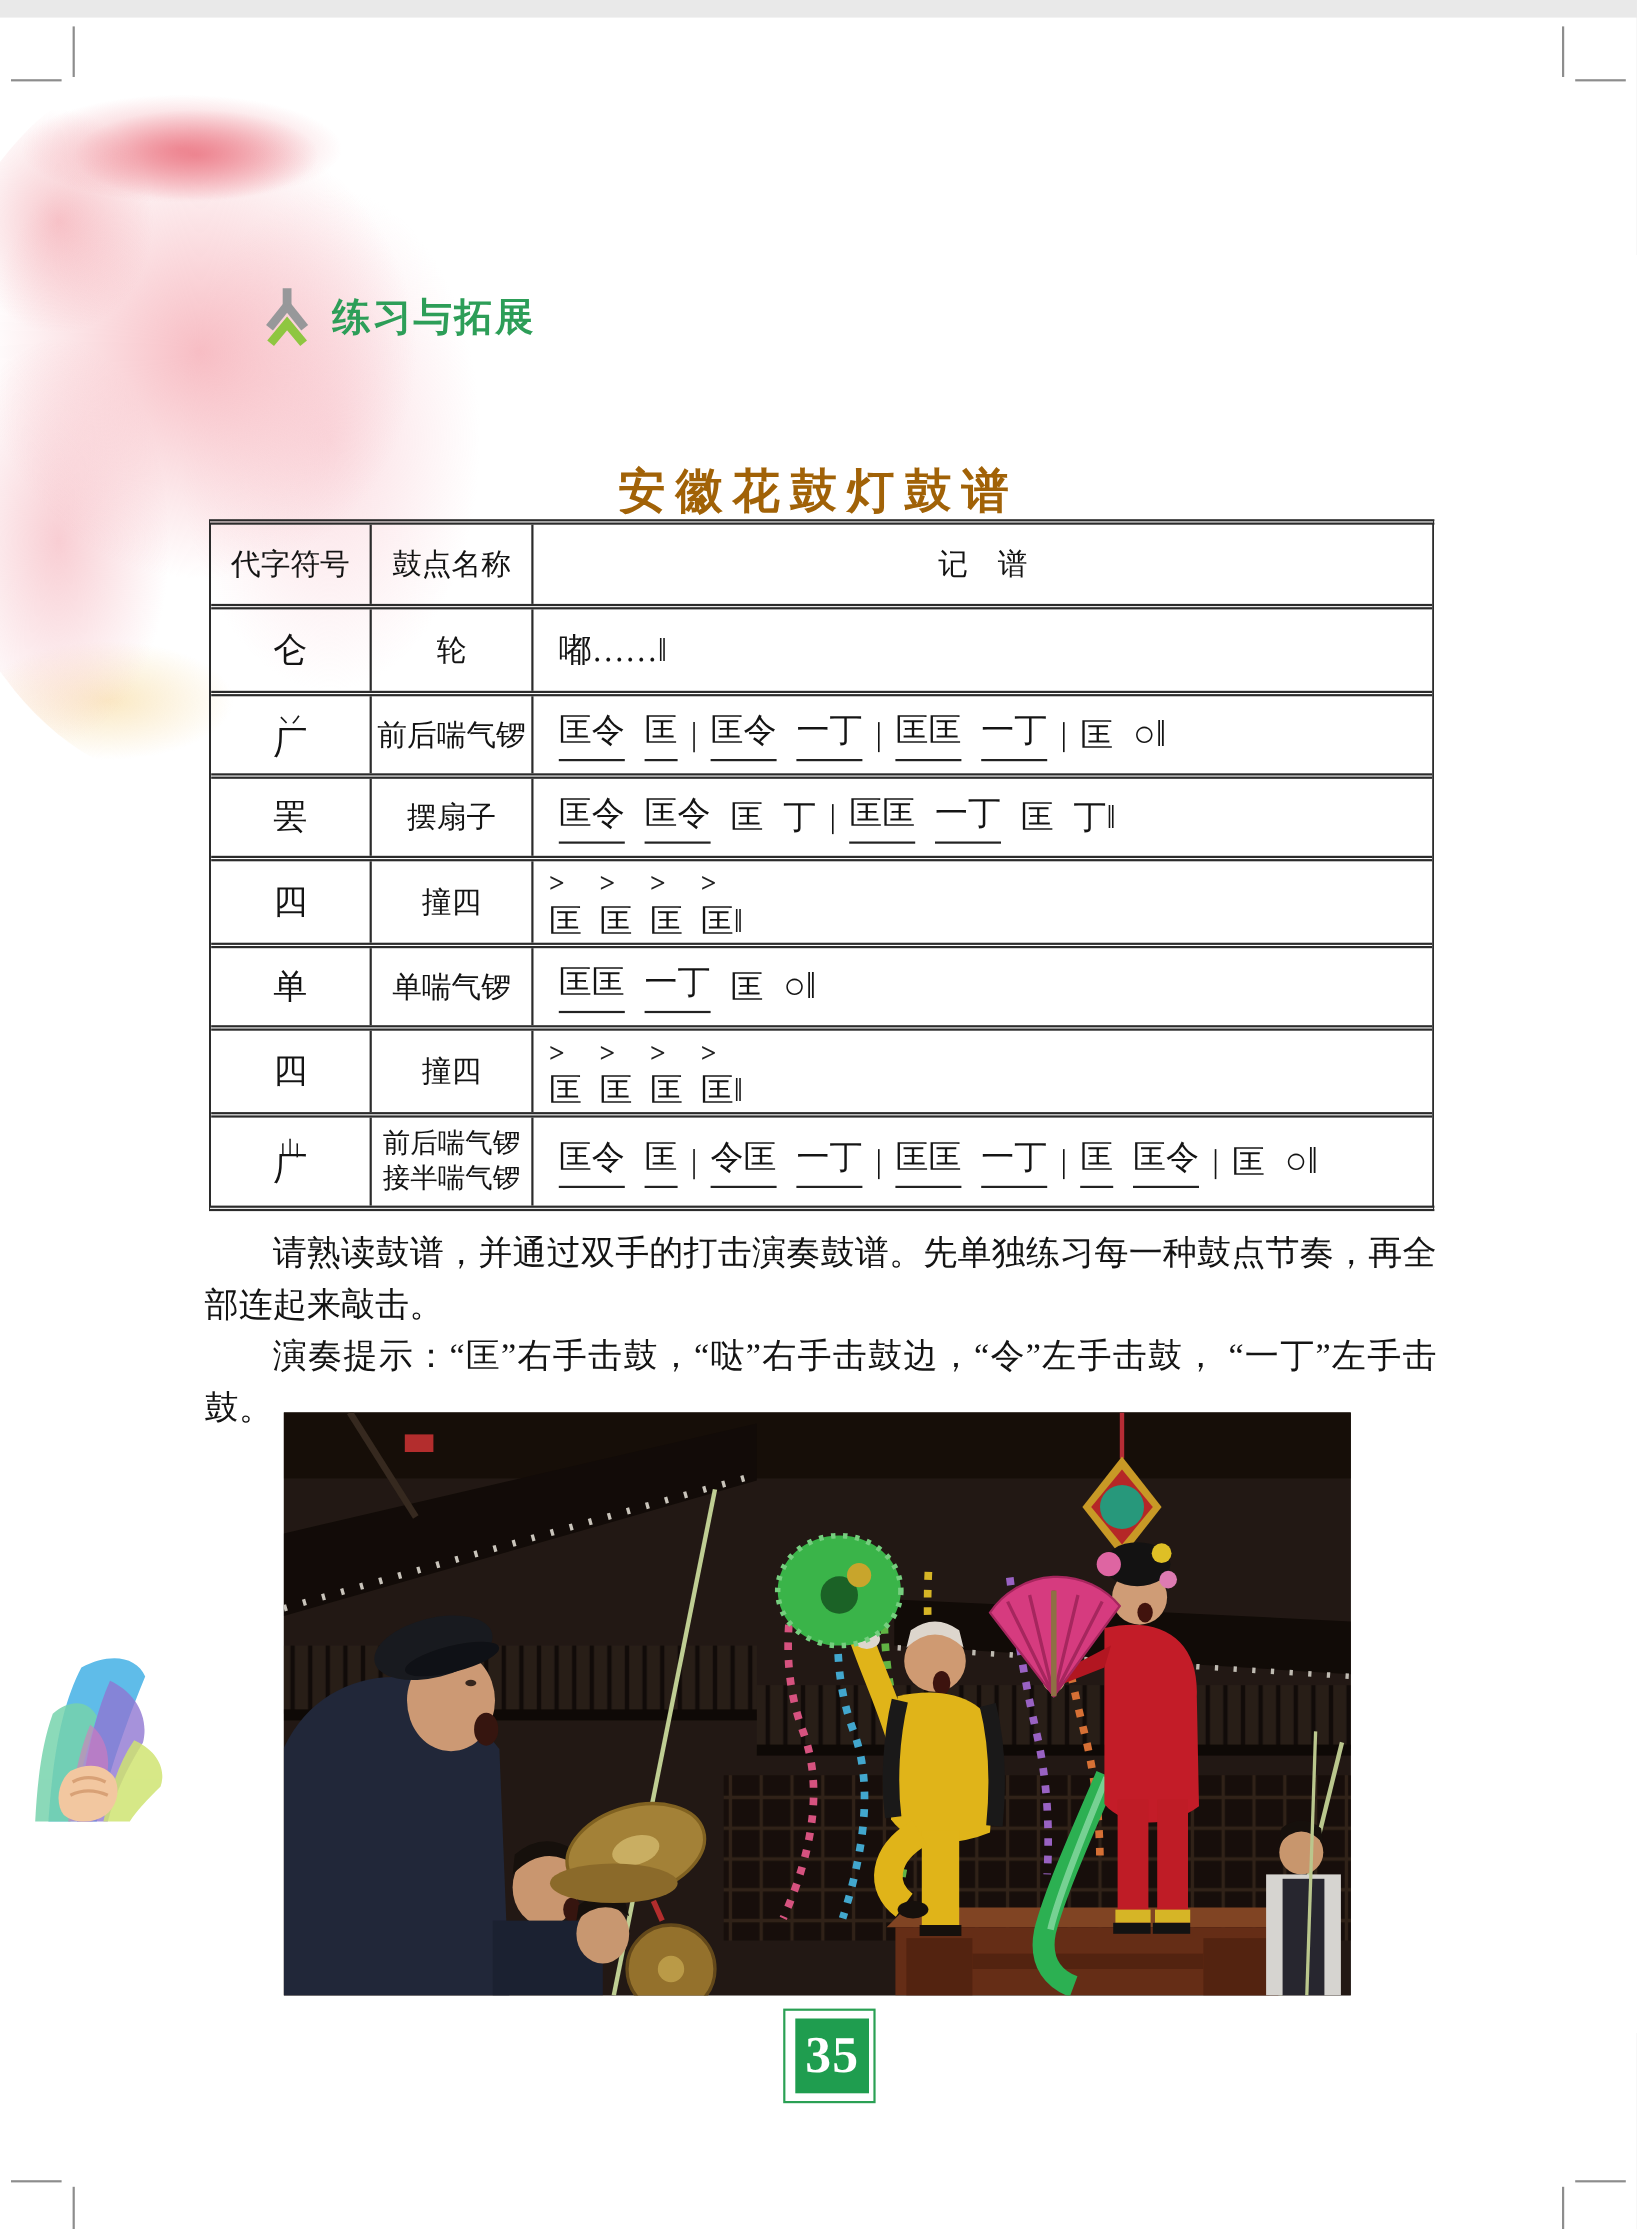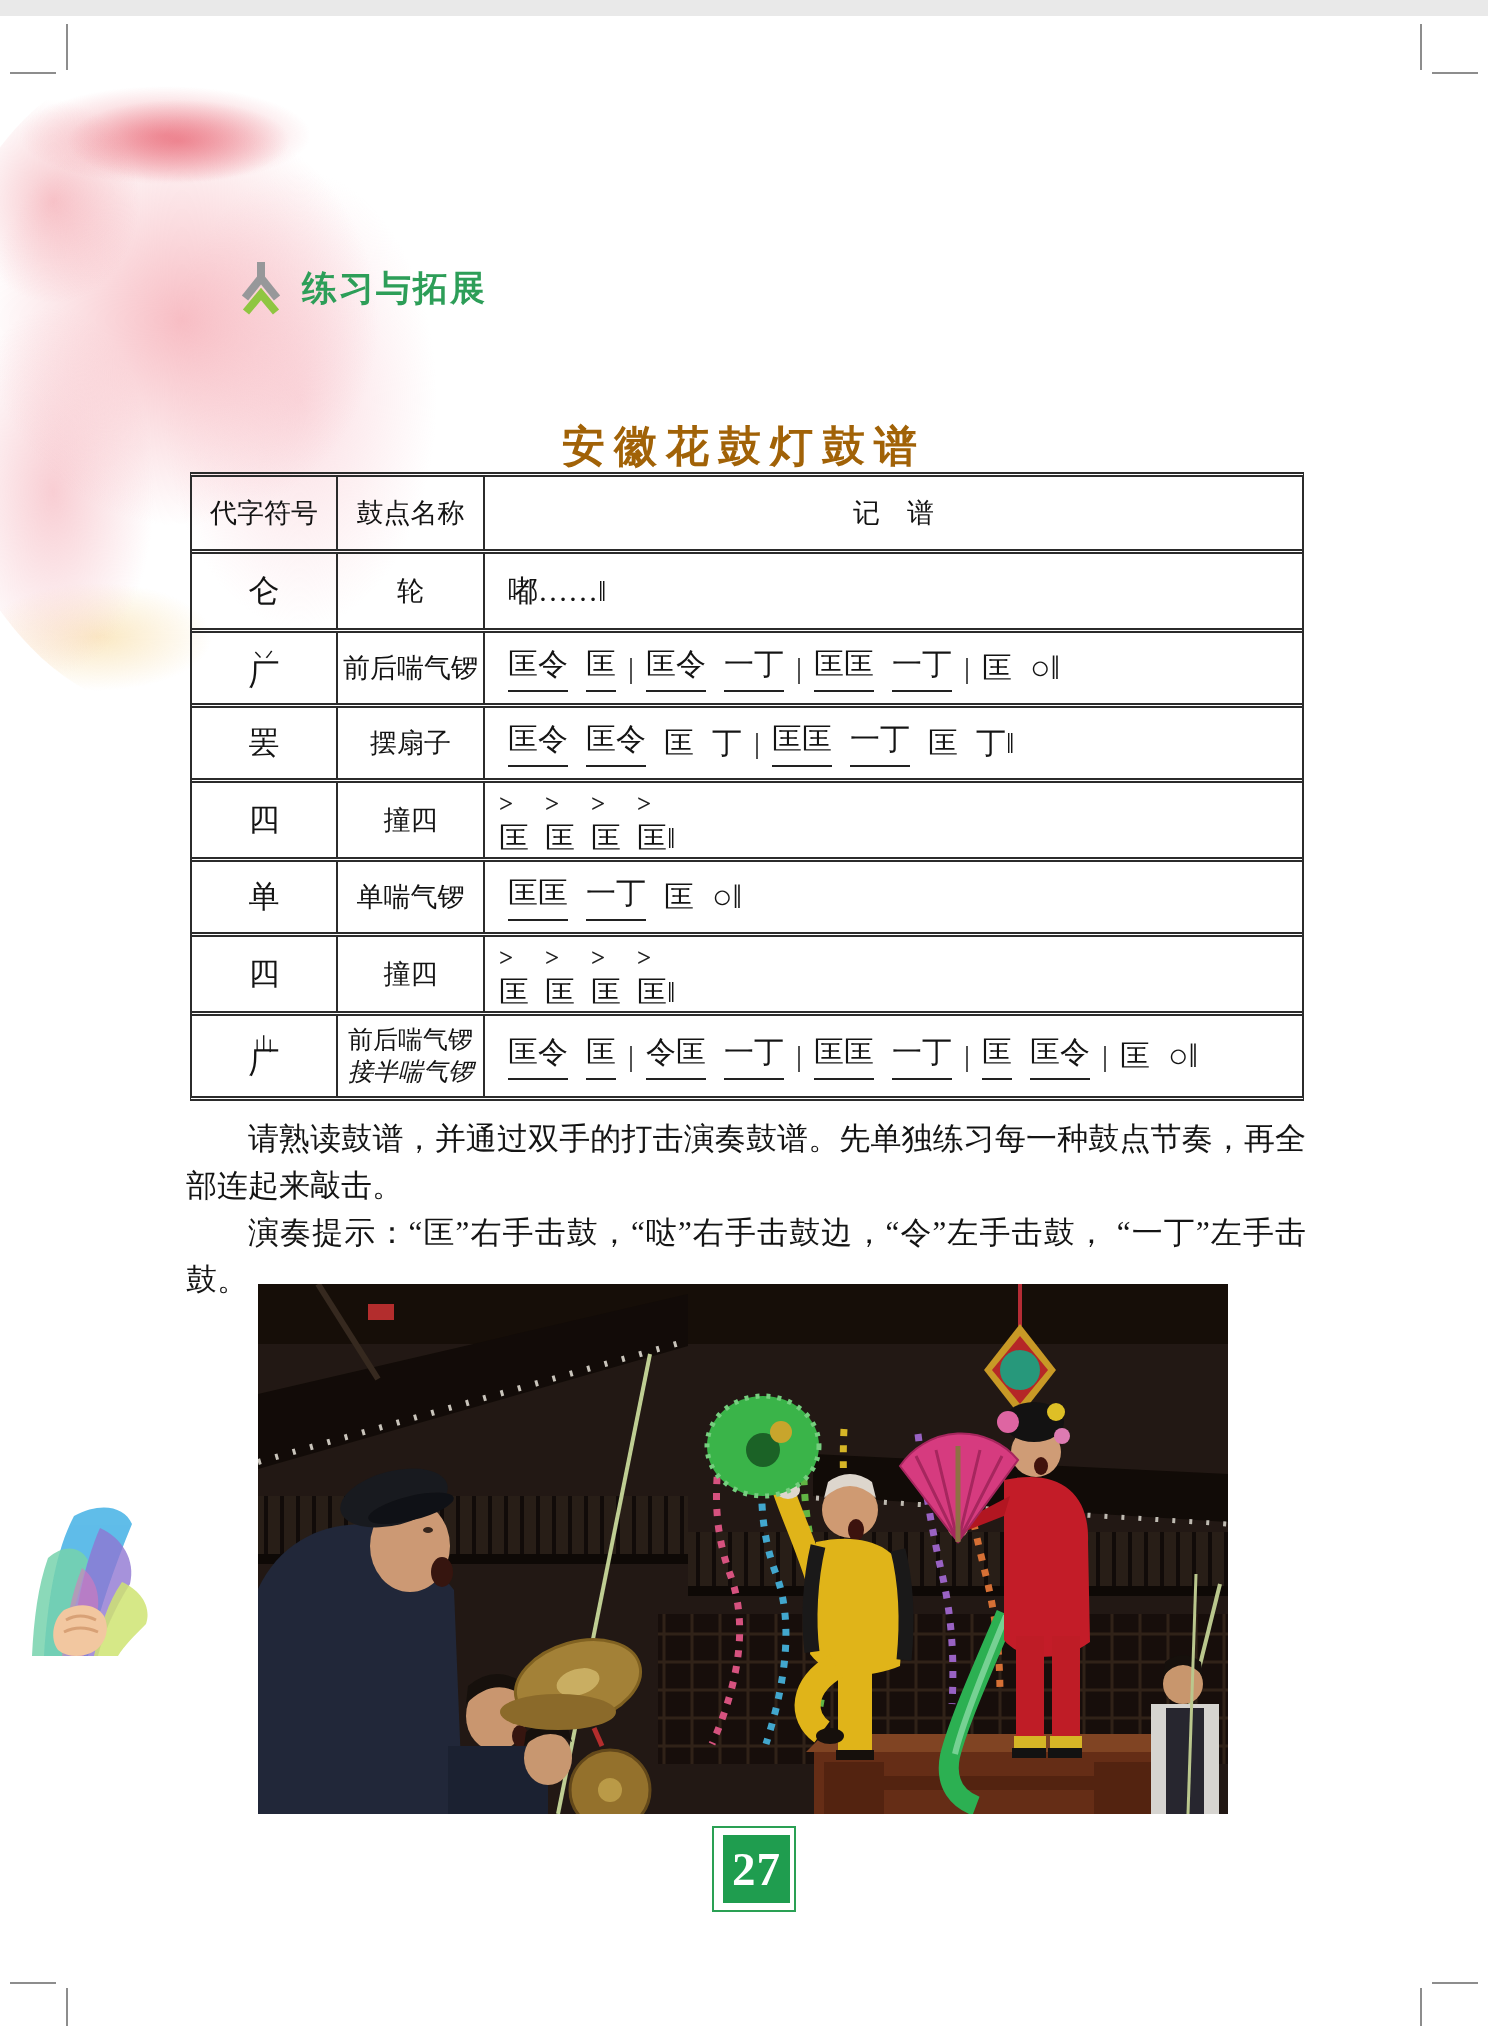--- a/index.html
+++ b/index.html
@@ -181,21 +181,21 @@
       </div>
       <div class="tr" style="height: 80px;">
         <div class="td c1">
           <div class="stack">
             <div class="s-top">山</div>
             <div class="s-bot">厂</div>
           </div>
         </div>
         <div class="td c2">
           <div class="nl" style="font-size: 25px;">前后喘气锣</div>
-          <div class="nl" style="font-size: 25px; font-style: italic;">接半喘气锣</div>
+          <div class="nl" style="font-size: 25px;">接半喘气锣</div>
         </div>
         <div class="td c3">
           <div class="tk u">匡令</div>
           <div class="tk u">匡</div>
           <div class="tk bar">|</div>
           <div class="tk u">令匡</div>
           <div class="tk u">一丁</div>
           <div class="tk bar">|</div>
           <div class="tk u">匡匡</div>
           <div class="tk u">一丁</div>
@@ -352,17 +352,17 @@
         <path d="M78,70 C92,80 98,100 92,120 C86,134 82,146 80,158 L58,158 C62,124 68,94 78,70 Z" fill="#d773b8" opacity="0.6"></path>
       </g>
       <path d="M60,112 C76,104 92,106 100,118 C106,130 102,144 92,152 C80,160 64,160 54,152 C46,142 48,122 60,112 Z" fill="#f2c7a0"></path>
       <path d="M62,122 q14,-8 30,0 M60,134 q16,-8 34,0" stroke="#d8a176" stroke-width="3" fill="none"></path>
     </svg>
   </div>
 
   <div class="pgbox">
     <div class="pg-outline"></div>
     <div class="pg-fill">
-      <span>27</span>
+      <span>35</span>
     </div>
   </div>
 
 </div>
 
 </body></html>

